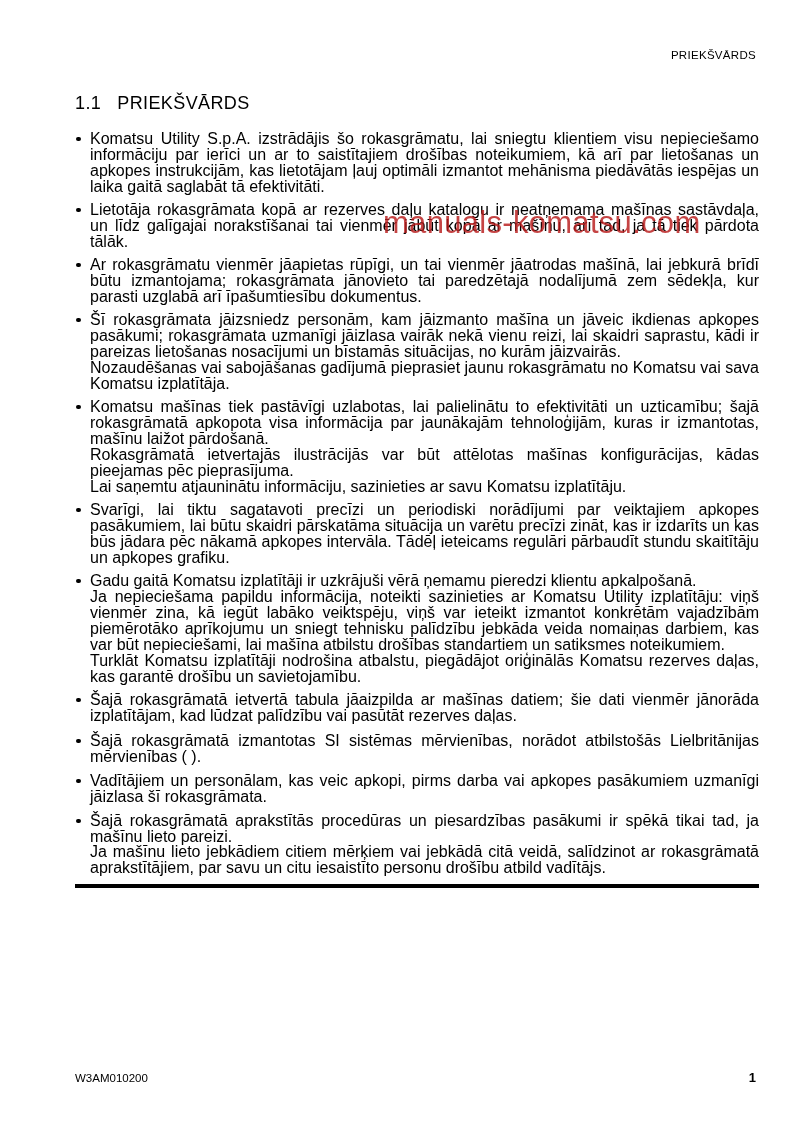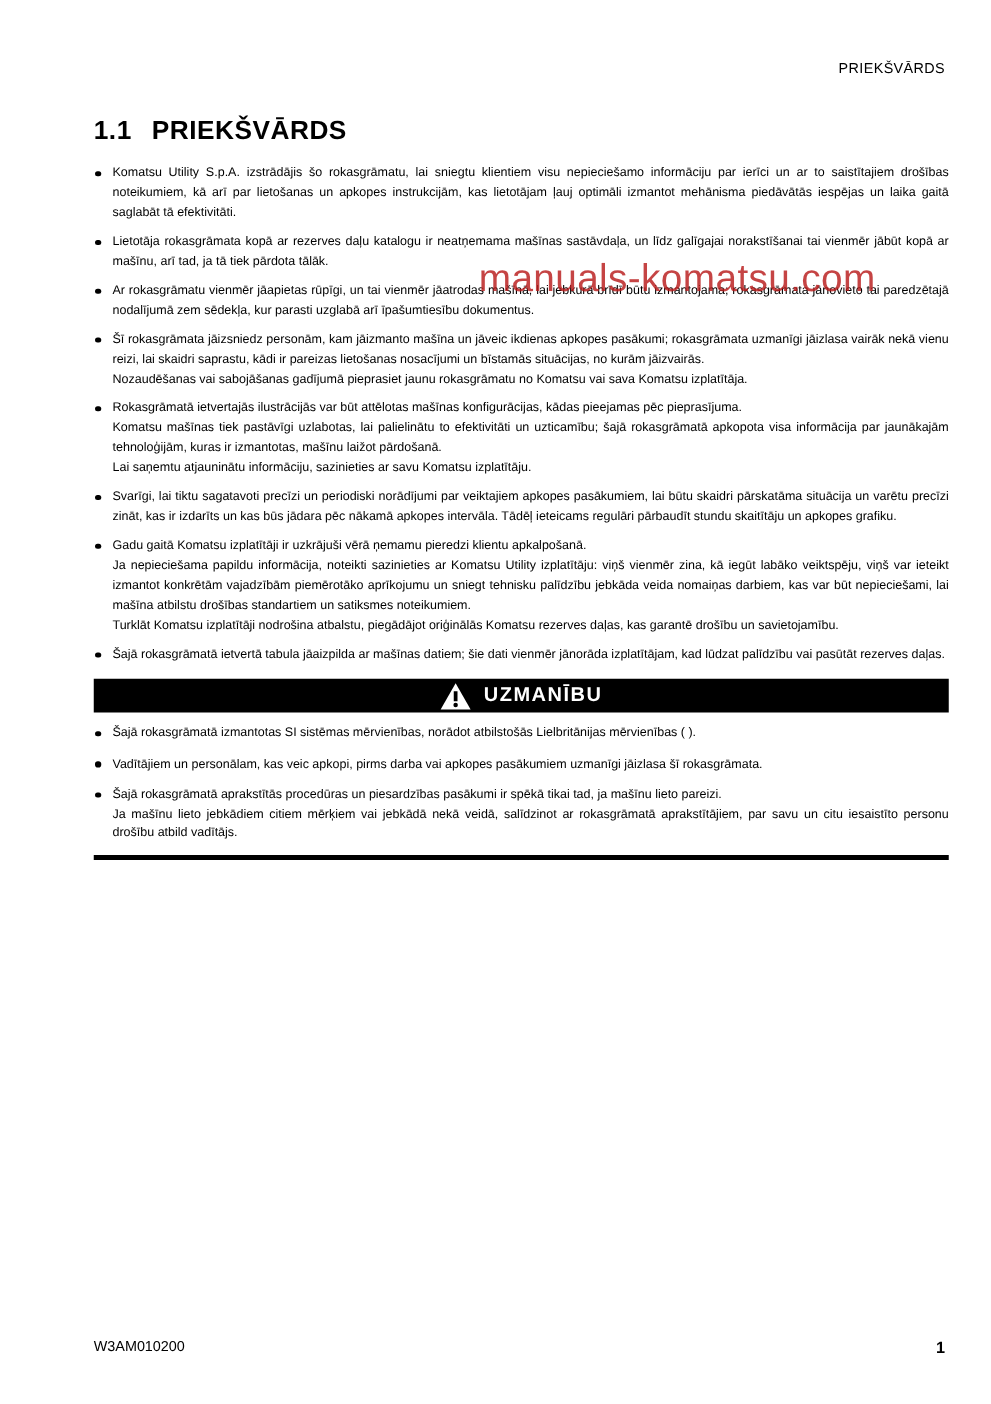--- a/index.html
+++ b/index.html
@@ -10,36 +10,36 @@
     font-family:"Liberation Sans", sans-serif;
     color:#000;
     overflow:hidden;
   }
   .header-right {
     position:absolute; top:49px; right:37px;
     font-size:11.5px; letter-spacing:0.3px;
   }
   .title {
     position:absolute; left:75px; top:93px;
-    font-size:21px; font-weight:bold; letter-spacing:0.4px;
+    font-size:18px; font-weight:normal; letter-spacing:0.4px;
     white-space:nowrap;
   }
   .title .num { margin-right:16px; }
   .content {
     position:absolute; left:75px; top:131px; width:684px;
   }
   .bullet {
     position:relative; padding-left:15px; margin-bottom:7px;
   }
   .bullet .dot {
     position:absolute; left:1px; top:5.5px;
     width:4.5px; height:4.5px; border-radius:50%; background:#000;
   }
   .bullet p {
-    margin:0; font-size:10px; line-height:16px;
+    margin:0; font-size:16px; line-height:16px;
     text-align:justify;
   }
   .warn-banner {
     margin-top:11px; height:27px; background:#000;
     display:flex; align-items:center; justify-content:center; gap:10px;
   }
   .warn-banner .label {
     color:#fff; font-size:16px; font-weight:bold; letter-spacing:1.2px;
   }
   .warn-bullets { margin-top:9px; }
@@ -83,61 +83,53 @@
     <span class="dot"></span>
     <p>Ar rokasgrāmatu vienmēr jāapietas rūpīgi, un tai vienmēr jāatrodas mašīnā, lai jebkurā brīdī būtu izmantojama; rokasgrāmata jānovieto tai paredzētajā nodalījumā zem sēdekļa, kur parasti uzglabā arī īpašumtiesību dokumentus.</p>
   </div>
   <div class="bullet">
     <span class="dot"></span>
     <p>Šī rokasgrāmata jāizsniedz personām, kam jāizmanto mašīna un jāveic ikdienas apkopes pasākumi; rokasgrāmata uzmanīgi jāizlasa vairāk nekā vienu reizi, lai skaidri saprastu, kādi ir pareizas lietošanas nosacījumi un bīstamās situācijas, no kurām jāizvairās.</p>
     <p>Nozaudēšanas vai sabojāšanas gadījumā pieprasiet jaunu rokasgrāmatu no Komatsu vai sava Komatsu izplatītāja.</p>
   </div>
   <div class="bullet">
     <span class="dot"></span>
+    <p>Komatsu mašīnas tiek pastāvīgi uzlabotas, lai palielinātu to efektivitāti un uzticamību; šajā rokasgrāmatā apkopota visa informācija par jaunākajām tehnoloģijām, kuras ir izmantotas, mašīnu laižot pārdošanā.</p>
     <p>Rokasgrāmatā ietvertajās ilustrācijās var būt attēlotas mašīnas konfigurācijas, kādas pieejamas pēc pieprasījuma.</p>
-    <p>Komatsu mašīnas tiek pastāvīgi uzlabotas, lai palielinātu to efektivitāti un uzticamību; šajā rokasgrāmatā apkopota visa informācija par jaunākajām tehnoloģijām, kuras ir izmantotas, mašīnu laižot pārdošanā.</p>
     <p>Lai saņemtu atjauninātu informāciju, sazinieties ar savu Komatsu izplatītāju.</p>
   </div>
   <div class="bullet">
     <span class="dot"></span>
     <p>Svarīgi, lai tiktu sagatavoti precīzi un periodiski norādījumi par veiktajiem apkopes pasākumiem, lai būtu skaidri pārskatāma situācija un varētu precīzi zināt, kas ir izdarīts un kas būs jādara pēc nākamā apkopes intervāla. Tādēļ ieteicams regulāri pārbaudīt stundu skaitītāju un apkopes grafiku.</p>
   </div>
   <div class="bullet">
     <span class="dot"></span>
     <p>Gadu gaitā Komatsu izplatītāji ir uzkrājuši vērā ņemamu pieredzi klientu apkalpošanā.</p>
     <p>Ja nepieciešama papildu informācija, noteikti sazinieties ar Komatsu Utility izplatītāju: viņš vienmēr zina, kā iegūt labāko veiktspēju, viņš var ieteikt izmantot konkrētām vajadzībām piemērotāko aprīkojumu un sniegt tehnisku palīdzību jebkāda veida nomaiņas darbiem, kas var būt nepieciešami, lai mašīna atbilstu drošības standartiem un satiksmes noteikumiem.</p>
     <p>Turklāt Komatsu izplatītāji nodrošina atbalstu, piegādājot oriģinālās Komatsu rezerves daļas, kas garantē drošību un savietojamību.</p>
   </div>
   <div class="bullet">
     <span class="dot"></span>
     <p>Šajā rokasgrāmatā ietvertā tabula jāaizpilda ar mašīnas datiem; šie dati vienmēr jānorāda izplatītājam, kad lūdzat palīdzību vai pasūtāt rezerves daļas.</p>
   </div>
 
-  <div class="warn-banner">
-    <svg class="tri-icon" width="25" height="22" viewBox="0 0 25 22">
-      <path d="M12.5 0.5 L24.5 21.5 L0.5 21.5 Z" fill="#ffffff"></path>
-      <rect x="11" y="7" width="3" height="8" fill="#000000"></rect>
-      <circle cx="12.5" cy="18" r="1.8" fill="#000000"></circle>
-    </svg>
-    <span class="label">UZMANĪBU</span>
-  </div>
 
   <div class="warn-bullets">
     <div class="bullet">
       <span class="dot"></span>
       <p>Šajā rokasgrāmatā izmantotas SI sistēmas mērvienības, norādot atbilstošās Lielbritānijas mērvienības ( ).</p>
     </div>
     <div class="bullet">
       <span class="dot"></span>
       <p>Vadītājiem un personālam, kas veic apkopi, pirms darba vai apkopes pasākumiem uzmanīgi jāizlasa šī rokasgrāmata.</p>
     </div>
     <div class="bullet">
       <span class="dot"></span>
       <p>Šajā rokasgrāmatā aprakstītās procedūras un piesardzības pasākumi ir spēkā tikai tad, ja mašīnu lieto pareizi.</p>
-      <p>Ja mašīnu lieto jebkādiem citiem mērķiem vai jebkādā nekā veidā, salīdzinot ar rokasgrāmatā aprakstītājiem, par savu un citu iesaistīto personu drošību atbild vadītājs.</p>
+      <p>Ja mašīnu lieto jebkādiem citiem mērķiem vai jebkādā citā veidā, salīdzinot ar rokasgrāmatā aprakstītājiem, par savu un citu iesaistīto personu drošību atbild vadītājs.</p>
     </div>
   </div>
 
   <div class="bottom-rule"></div>
 </div>
 
 <div class="watermark">manuals-komatsu.com</div>
 
 <div class="footer-left">W3AM010200</div>
 <div class="footer-right">1</div>

